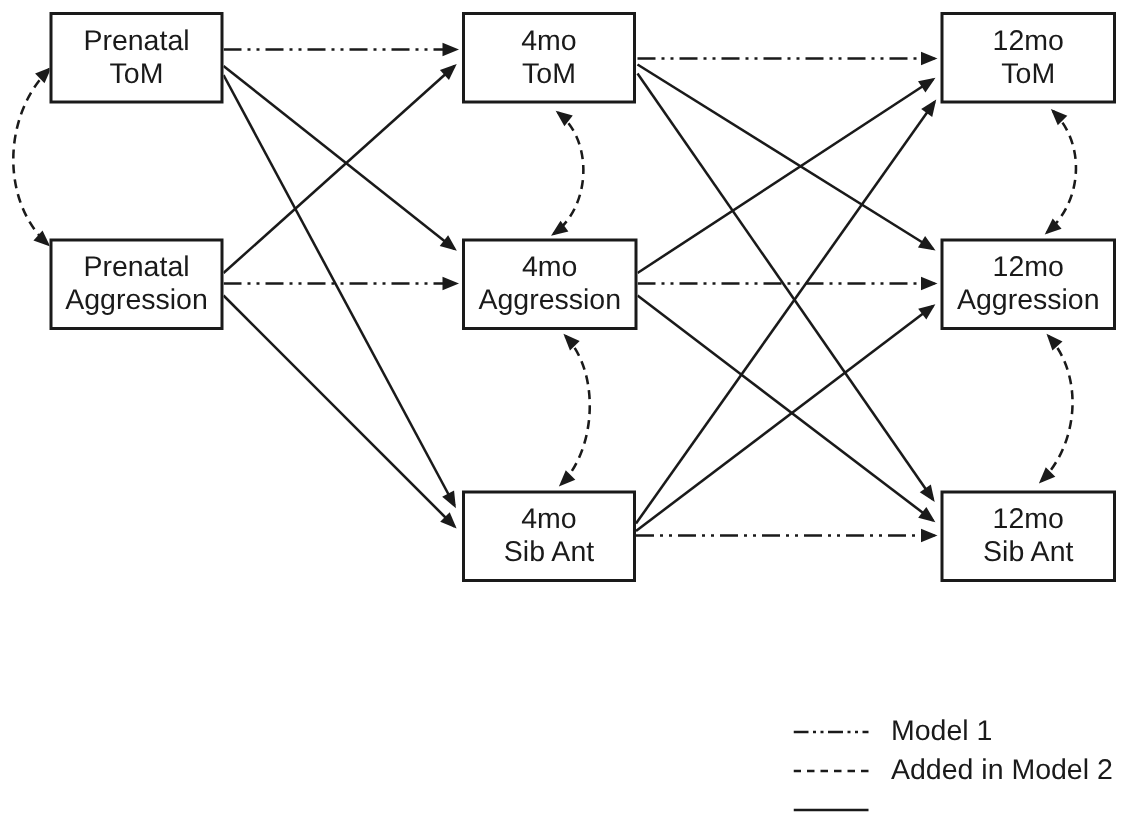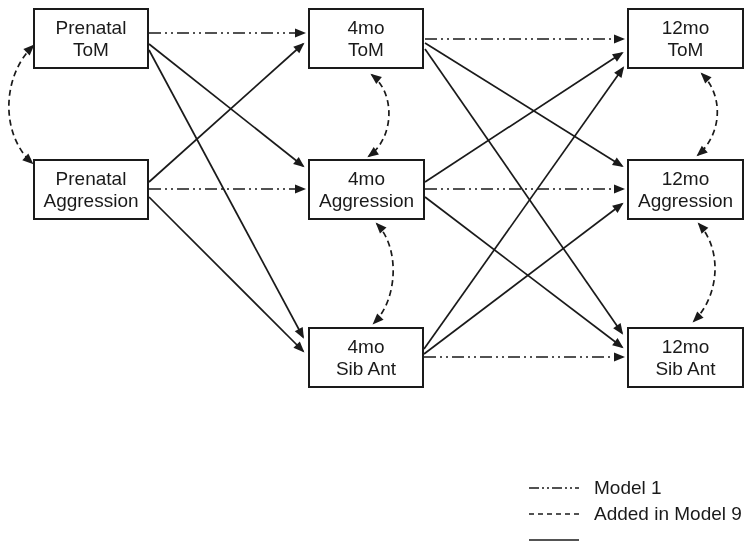--- a/index.html
+++ b/index.html
@@ -85,21 +85,21 @@
       <div class="legend-row">
         <svg class="legend-sample" viewBox="0 0 52 10">
           <line x1="0" y1="5" x2="50" y2="5" stroke="#1a1a1a" stroke-width="1.7" stroke-dasharray="10 3 2 3 2 3"></line>
         </svg>
         <span class="legend-label">Model 1</span>
       </div>
       <div class="legend-row">
         <svg class="legend-sample" viewBox="0 0 52 10">
           <line x1="0" y1="5" x2="50" y2="5" stroke="#1a1a1a" stroke-width="1.7" stroke-dasharray="5 4"></line>
         </svg>
-        <span class="legend-label">Added in Model 9</span>
+        <span class="legend-label">Added in Model 2</span>
       </div>
       <div class="legend-row">
         <svg class="legend-sample" viewBox="0 0 52 10">
           <line x1="0" y1="5" x2="50" y2="5" stroke="#1a1a1a" stroke-width="1.7"></line>
         </svg>
       </div>
     </div>
 </div>
 
 </body></html>

